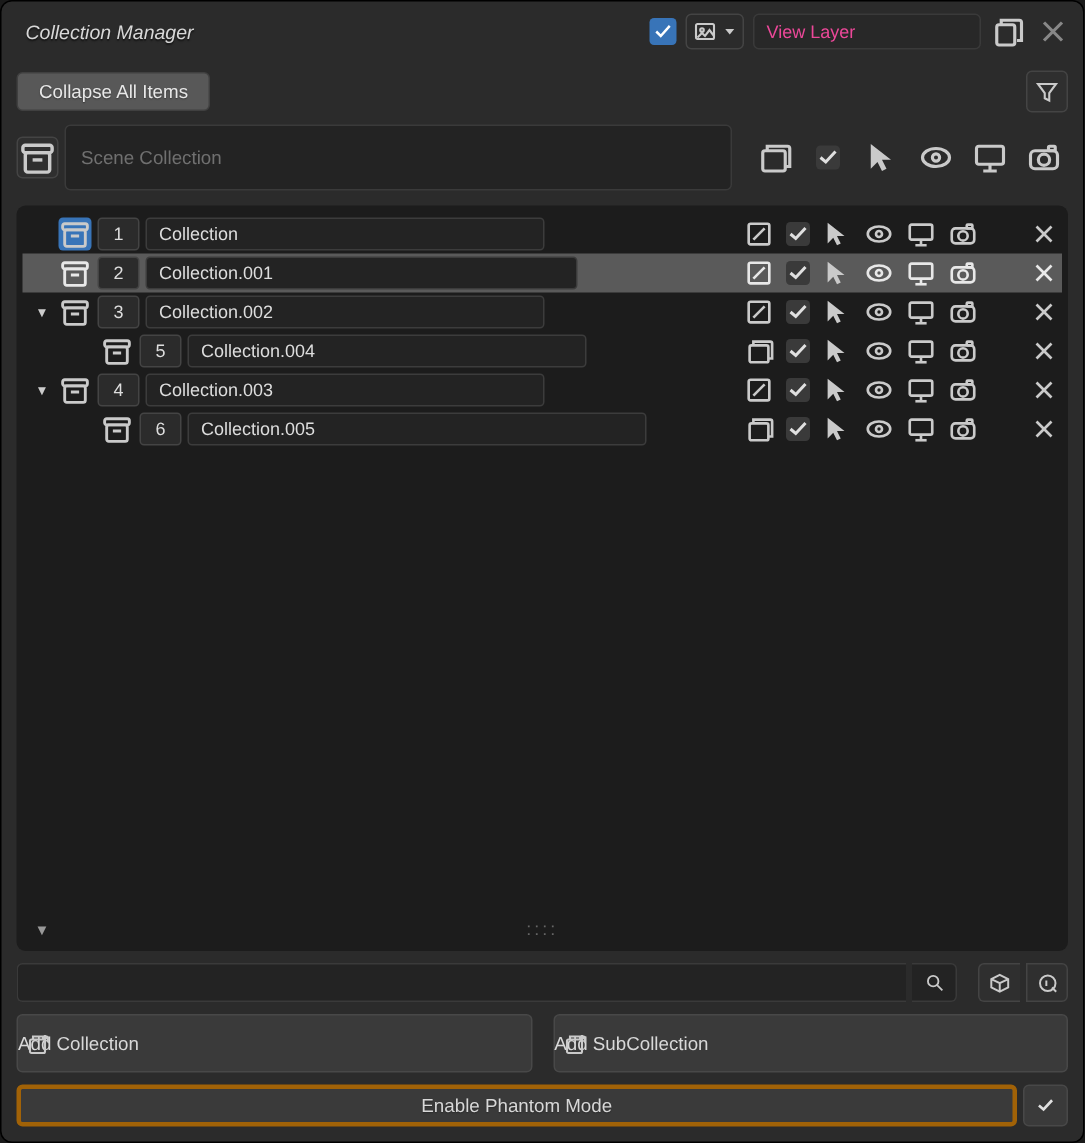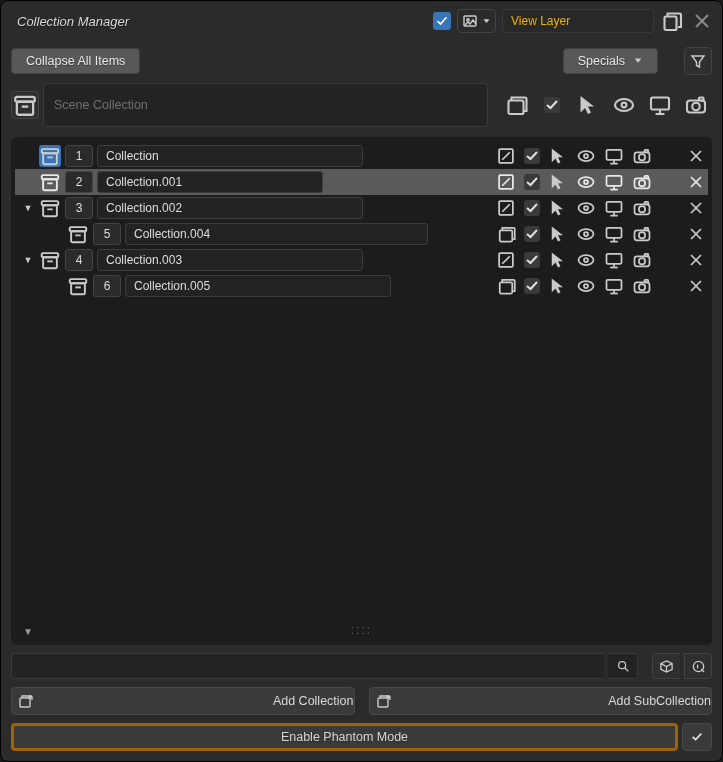--- a/index.html
+++ b/index.html
@@ -7,21 +7,21 @@
 
 .window { width: 723px; height: 762px; background: #2b2b2b; border-radius: 8px; padding: 2px; display: flex; flex-direction: column; border: 1px solid #000; }
 
 .titlebar { display: flex; align-items: center; height: 36px; padding: 0 6px; gap: 6px; }
 .title-text { color: #d8d8d8; font-size: 13px; flex: 0 0 auto; padding-left: 8px; text-shadow: 0 1px 1px rgba(0,0,0,.5); font-style: italic;}
 .title-spacer { flex: 1; }
 .chk { width: 18px; height: 18px; background: #3874b8; border-radius: 3px; display:flex; align-items:center; justify-content:center; }
 .chk svg { width: 12px; height: 12px; }
 .drop-compact { display:flex; align-items:center; background:#2b2b2b; border:1px solid #444; border-radius:4px; height:24px; }
 .drop-compact .ic-btn { padding: 0 4px; }
-.vl-field { background:#282828; border:1px solid #3a3a3a; border-radius:4px; height:24px; width:152px; color:#eab308; font-size:12px; padding:0 8px; display:flex; align-items:center; }
+.vl-field { background:#282828; border:1px solid #3a3a3a; border-radius:4px; height:24px; width:152px; color:#ec4899; font-size:12px; padding:0 8px; display:flex; align-items:center; }
 .ic-btn { width: 24px; height: 24px; display:flex; align-items:center; justify-content:center; border-radius:3px; cursor:pointer; }
 
 .toolbar { display:flex; align-items:center; padding: 8px 8px 4px 8px; gap: 26px; }
 .btn { background:#585858; border-radius:4px; padding: 5px 14px; color:#e8e8e8; font-size:12.5px; cursor:pointer; border:1px solid #404040; text-shadow: 0 1px 1px rgba(0,0,0,.4);}
 .spacer { flex:1; }
 .btn-dd { display:flex; align-items:center; gap:8px; }
 .btn-dd svg{ width:10px; height:10px;}
 .sq-btn { width:28px; height:28px; background:#2f2f2f; border:1px solid #444; border-radius:4px; display:flex; align-items:center; justify-content:center; cursor:pointer;}
 .sq-btn svg { width:16px; height:16px;}
 
@@ -47,21 +47,21 @@
 .tree-fill .marker-dots { position:absolute; bottom:2px; left:50%; transform:translateX(-50%); color:#666; font-size:12px; letter-spacing:2px;}
 
 .filter-row { display:flex; align-items:center; gap:4px; padding: 8px 8px 4px 8px;}
 .filter-field { flex:1; background:#232323; border:1px solid #3a3a3a; border-radius:4px 0 0 4px; height:26px; border-right:none;}
 .filter-ic-wrap { width:30px; height:26px; background:#232323; border:1px solid #3a3a3a; border-radius:0 4px 4px 0; display:flex; align-items:center; justify-content:center; border-left:none;}
 .ft-btn { width:28px; height:26px; background:#2f2f2f; border:1px solid #444; display:flex; align-items:center; justify-content:center; cursor:pointer;}
 .ft-btn.l { border-radius:4px 0 0 4px; border-right:none;}
 .ft-btn.r { border-radius:0 4px 4px 0;}
 
 .add-row { display:flex; gap:14px; padding: 4px 8px; }
-.add-btn { flex:1; background:#3a3a3a; border:1px solid #484848; border-radius:4px; height:28px; display:flex; align-items:center; justify-content:flex-end; color:#d8d8d8; font-size:12.5px; position:relative; cursor:pointer;}
+.add-btn { flex:1; background:#3a3a3a; border:1px solid #484848; border-radius:4px; height:39px; display:flex; align-items:center; justify-content:flex-start; color:#d8d8d8; font-size:12.5px; position:relative; cursor:pointer;}
 .add-btn .left-ic { position:absolute; left:6px; display:flex; align-items:center;}
 
 .phantom-row { display:flex; gap:4px; padding: 4px 8px 8px 8px;}
 .phantom-btn { flex:1; background:#3a3a3a; border:3px solid #a16207; border-radius:4px; height:28px; display:flex; align-items:center; justify-content:center; color:#d8d8d8; font-size:12.5px; cursor:pointer; text-shadow: 0 1px 1px rgba(0,0,0,.3);}
 .phantom-chk { width:30px; height:28px; background:#3a3a3a; border:1px solid #484848; border-radius:4px; display:flex; align-items:center; justify-content:center; cursor:pointer;}
 
 svg { stroke: #cacaca; fill: none; stroke-width:1.4; }
 .selected svg { stroke: #e8e8e8;}
 .fillw { fill:#cacaca; stroke:none;}
 </style>
@@ -178,26 +178,20 @@
     <span class="ic-btn">
         <svg viewBox="0 0 16 16" style="stroke:#888">
           <use href="#i-x"></use>
         </svg>
       </span>
   </div>
 
   <div class="toolbar">
     <span class="btn">Collapse All Items</span>
     <span class="spacer"></span>
-    <span class="btn btn-dd">
-      <span>Specials</span>
-      <svg viewBox="0 0 12 12">
-          <use href="#i-chev-sm"></use>
-        </svg>
-    </span>
     <span class="sq-btn">
         <svg viewBox="0 0 16 16">
           <use href="#i-filter"></use>
         </svg>
       </span>
   </div>
 
   <div class="scene-row">
     <span class="scene-ic">
         <svg viewBox="0 0 16 16">
@@ -291,21 +285,21 @@
         </div>
         <div class="row selected">
           <span style="width:0px"></span>
           <span class="disc"></span>
           <span class="box-ic ">
             <svg viewBox="0 0 16 16">
               <use href="#i-archive"></use>
             </svg>
           </span>
           <span class="slot">2</span>
-          <span class="name-field" style="width:226px">Collection.001</span>
+          <span class="name-field" style="width:288px">Collection.001</span>
           <span class="row-spacer"></span>
           <span class="row-ic">
             <svg viewBox="0 0 16 16">
               <use href="#i-restrict"></use>
             </svg>
           </span>
           <span class="mini-chk">
             <svg viewBox="0 0 16 16">
               <use href="#i-check-s"></use>
             </svg>
@@ -387,21 +381,21 @@
         </div>
         <div class="row">
           <span style="width:28px"></span>
           <span class="disc"></span>
           <span class="box-ic ">
             <svg viewBox="0 0 16 16">
               <use href="#i-archive"></use>
             </svg>
           </span>
           <span class="slot">5</span>
-          <span class="name-field" style="width:303px">Collection.004</span>
+          <span class="name-field" style="width:266px">Collection.004</span>
           <span class="row-spacer"></span>
           <span class="row-ic">
             <svg viewBox="0 0 16 16">
               <use href="#i-box"></use>
             </svg>
           </span>
           <span class="mini-chk">
             <svg viewBox="0 0 16 16">
               <use href="#i-check-s"></use>
             </svg>
@@ -483,21 +477,21 @@
         </div>
         <div class="row">
           <span style="width:28px"></span>
           <span class="disc"></span>
           <span class="box-ic ">
             <svg viewBox="0 0 16 16">
               <use href="#i-archive"></use>
             </svg>
           </span>
           <span class="slot">6</span>
-          <span class="name-field" style="width:266px">Collection.005</span>
+          <span class="name-field" style="width:306px">Collection.005</span>
           <span class="row-spacer"></span>
           <span class="row-ic">
             <svg viewBox="0 0 16 16">
               <use href="#i-box"></use>
             </svg>
           </span>
           <span class="mini-chk">
             <svg viewBox="0 0 16 16">
               <use href="#i-check-s"></use>
             </svg>

